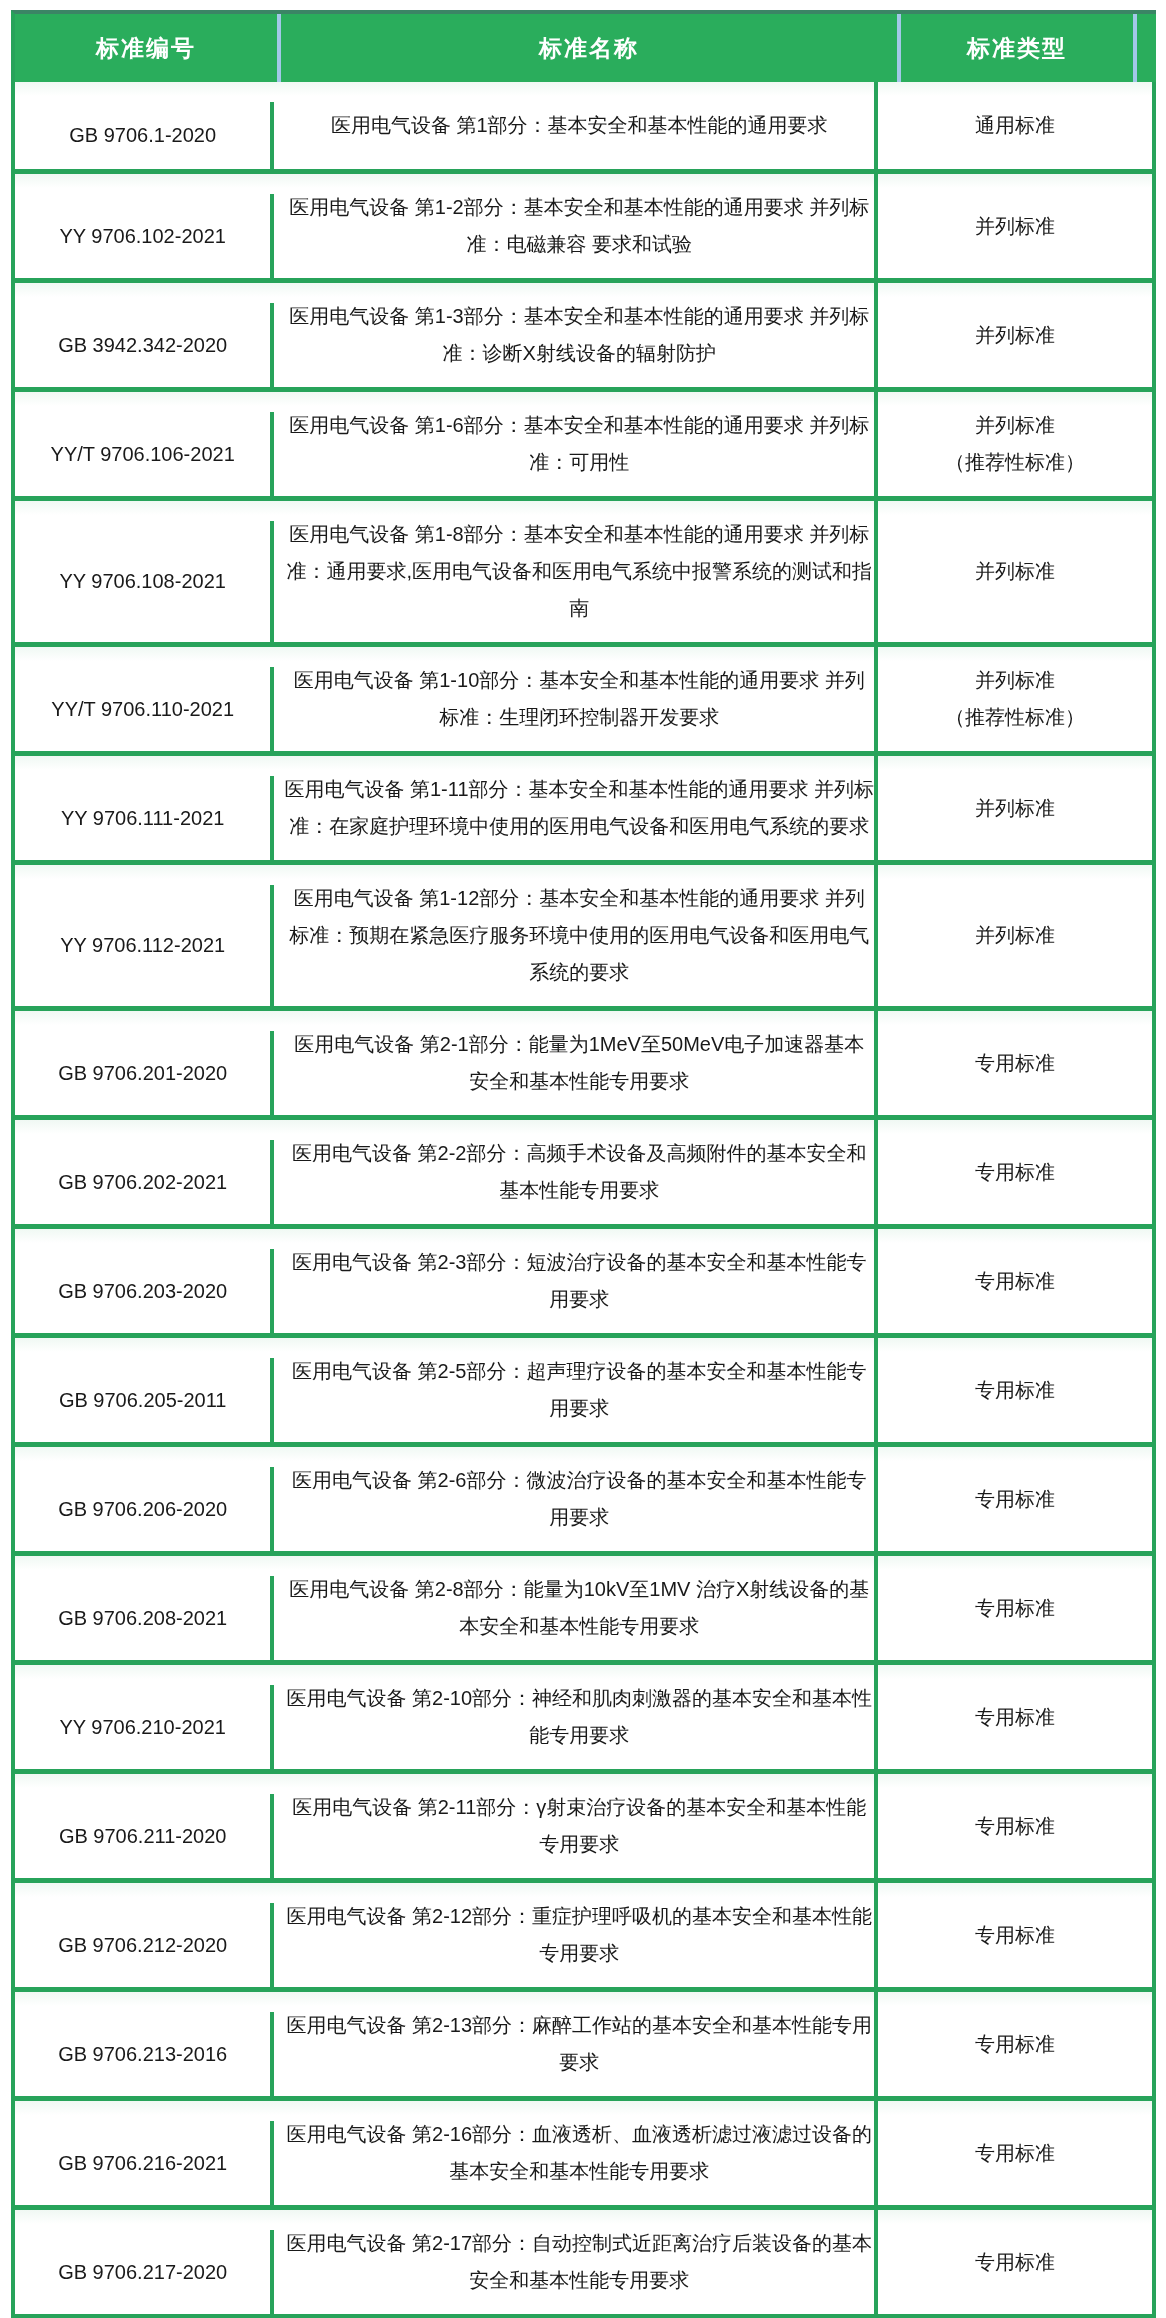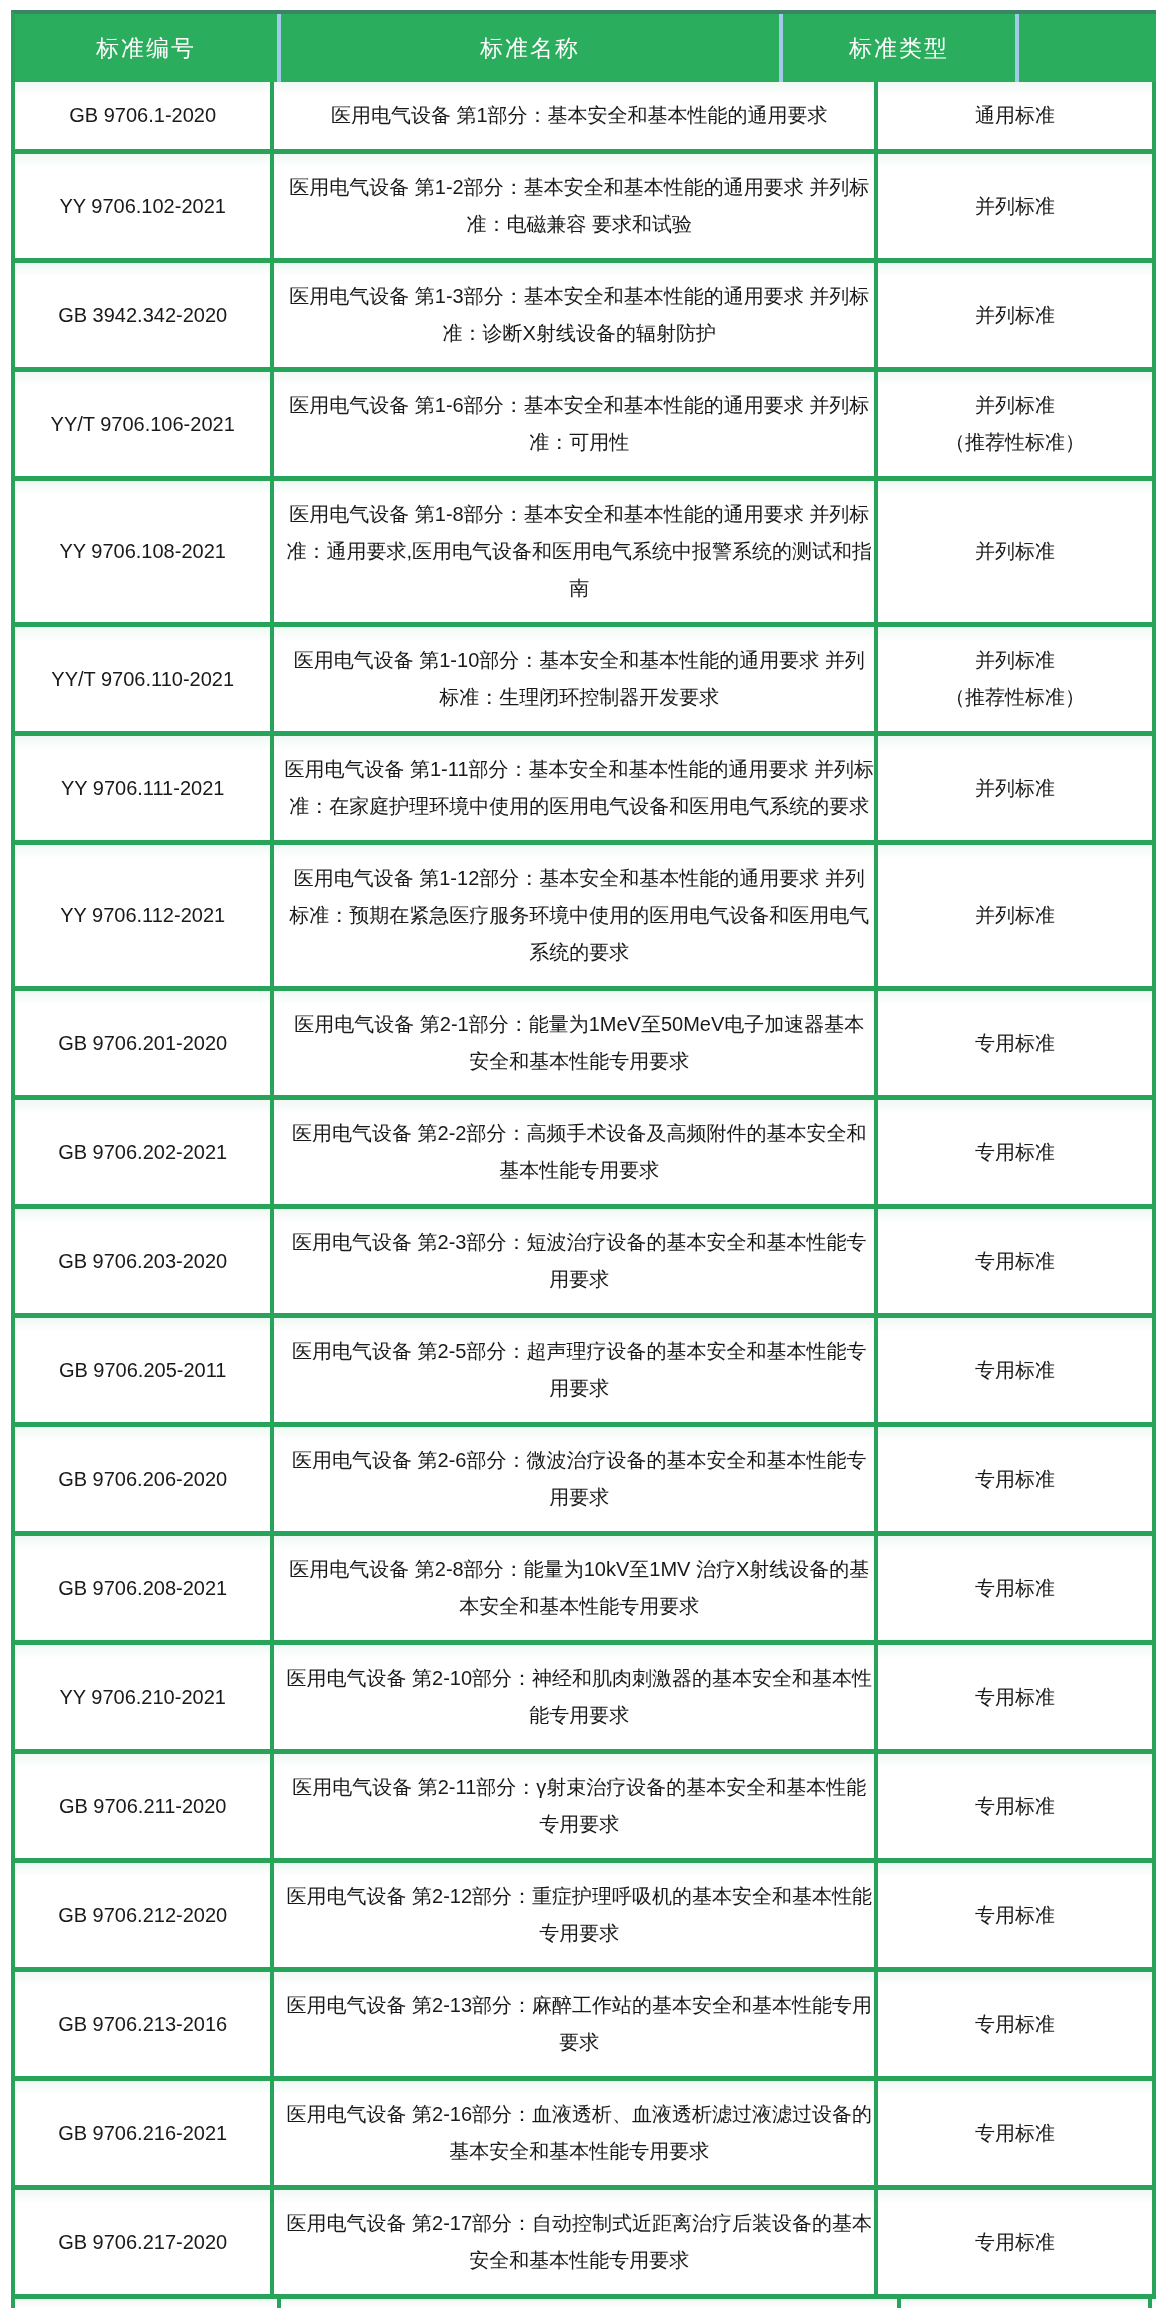--- a/index.html
+++ b/index.html
@@ -24,47 +24,47 @@
   .thead {
     display: flex;
     background: var(--header-green);
   }
   .th {
     display: flex;
     align-items: center;
     justify-content: center;
     color: #ffffff;
     font-size: 23px;
-    font-weight: 400;
+    font-weight: 700;
     letter-spacing: 2px;
     height: 68px;
     box-sizing: border-box;
   }
   .th-code { width: 266px; border-right: 4px solid var(--header-divider-blue); }
-  .th-name { width: 502px; border-right: 4px solid var(--header-divider-blue); }
+  .th-name { width: 620px; border-right: 4px solid var(--header-divider-blue); }
   .th-type { width: 236px; border-right: 4px solid var(--header-divider-blue); }
 
   
   .tr {
     display: flex;
     border-bottom: 5px solid var(--border-green);
     background: linear-gradient(to bottom, rgba(39,163,90,0.07), rgba(255,255,255,0) 14px);
   }
   .td {
     display: flex;
     align-items: center;
     justify-content: center;
     text-align: center;
     color: #191919;
     font-size: 20px;
     line-height: 37px;
     padding: 15px 6px;
     box-sizing: border-box;
   }
-  .td-code { width: 266px; border-right: 4px solid var(--border-green); }
+  .td-code { width: 266px; border-right: 4px solid var(--border-green); margin-top: 20px; }
   .td-name { width: 620px; border-right: 4px solid var(--border-green); padding-left: 10px; padding-right: 0; }
   .td-type { width: 285px; border-right: 4px solid var(--border-green); white-space: pre-line; }
 
   
   .partial-row {
     display: flex;
     height: 9px;
     background: linear-gradient(to bottom, rgba(39,163,90,0.07), rgba(255,255,255,0) 9px);
   }
   .partial-row .pc { box-sizing: border-box; height: 9px; }

